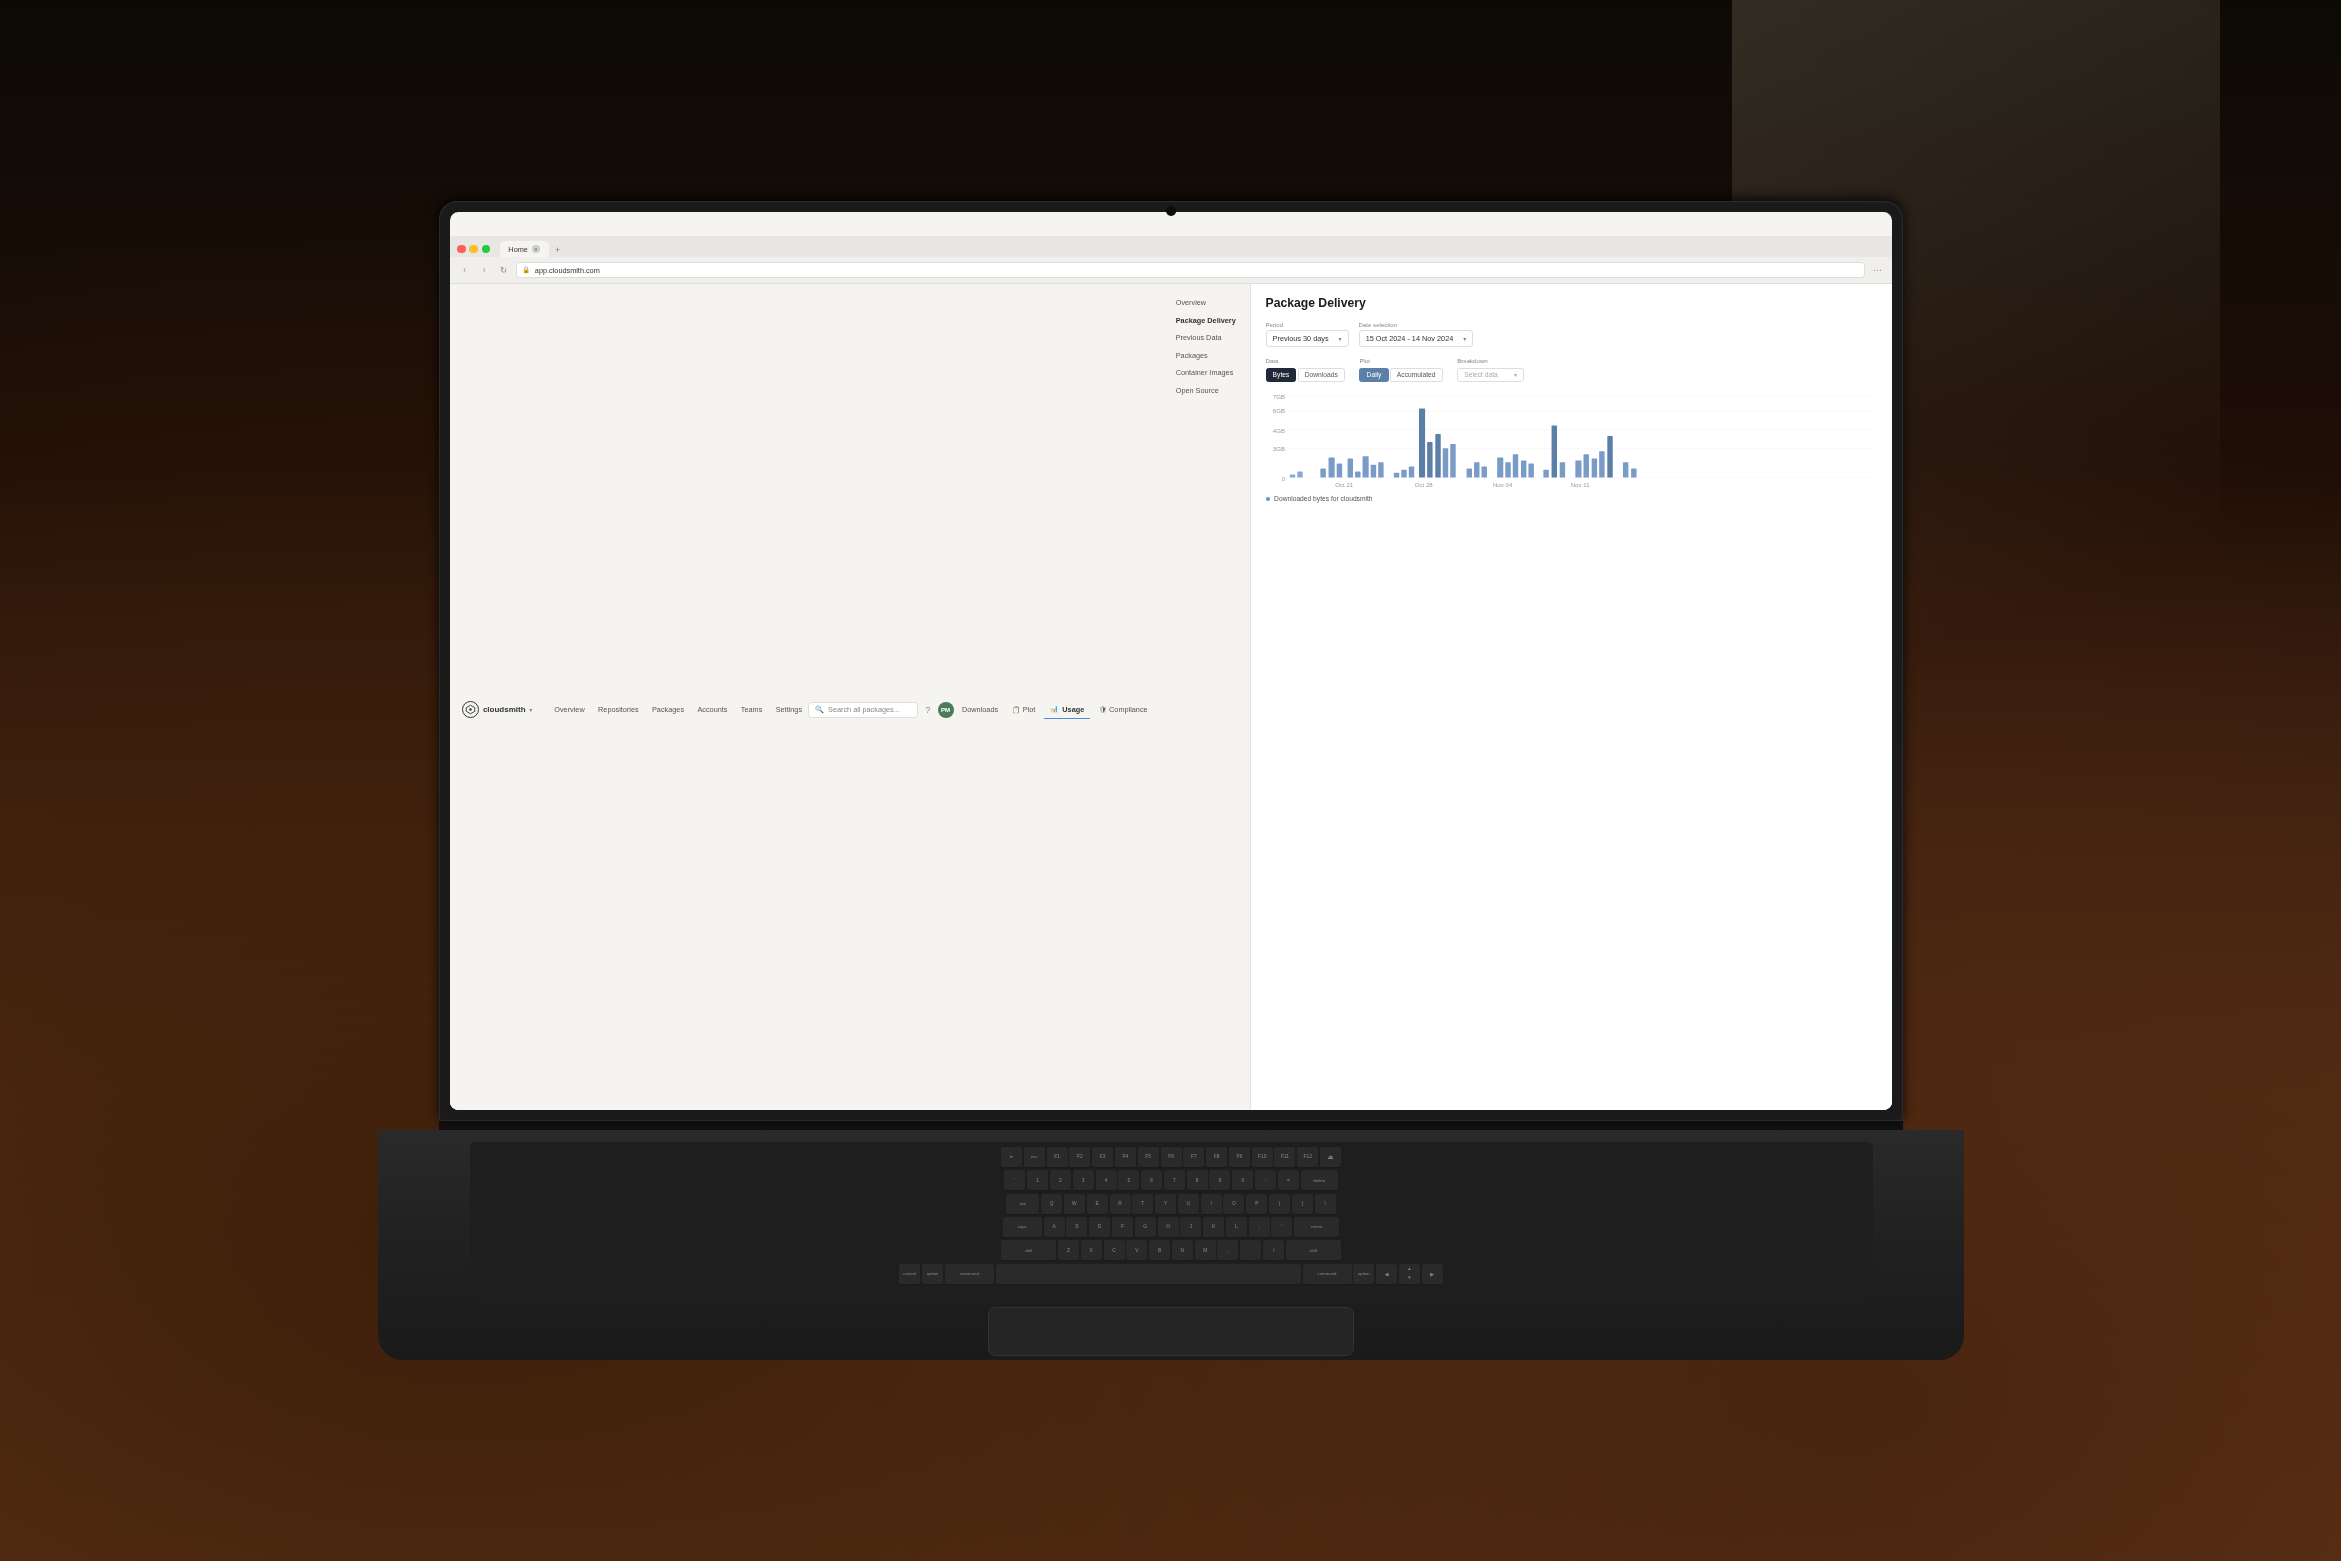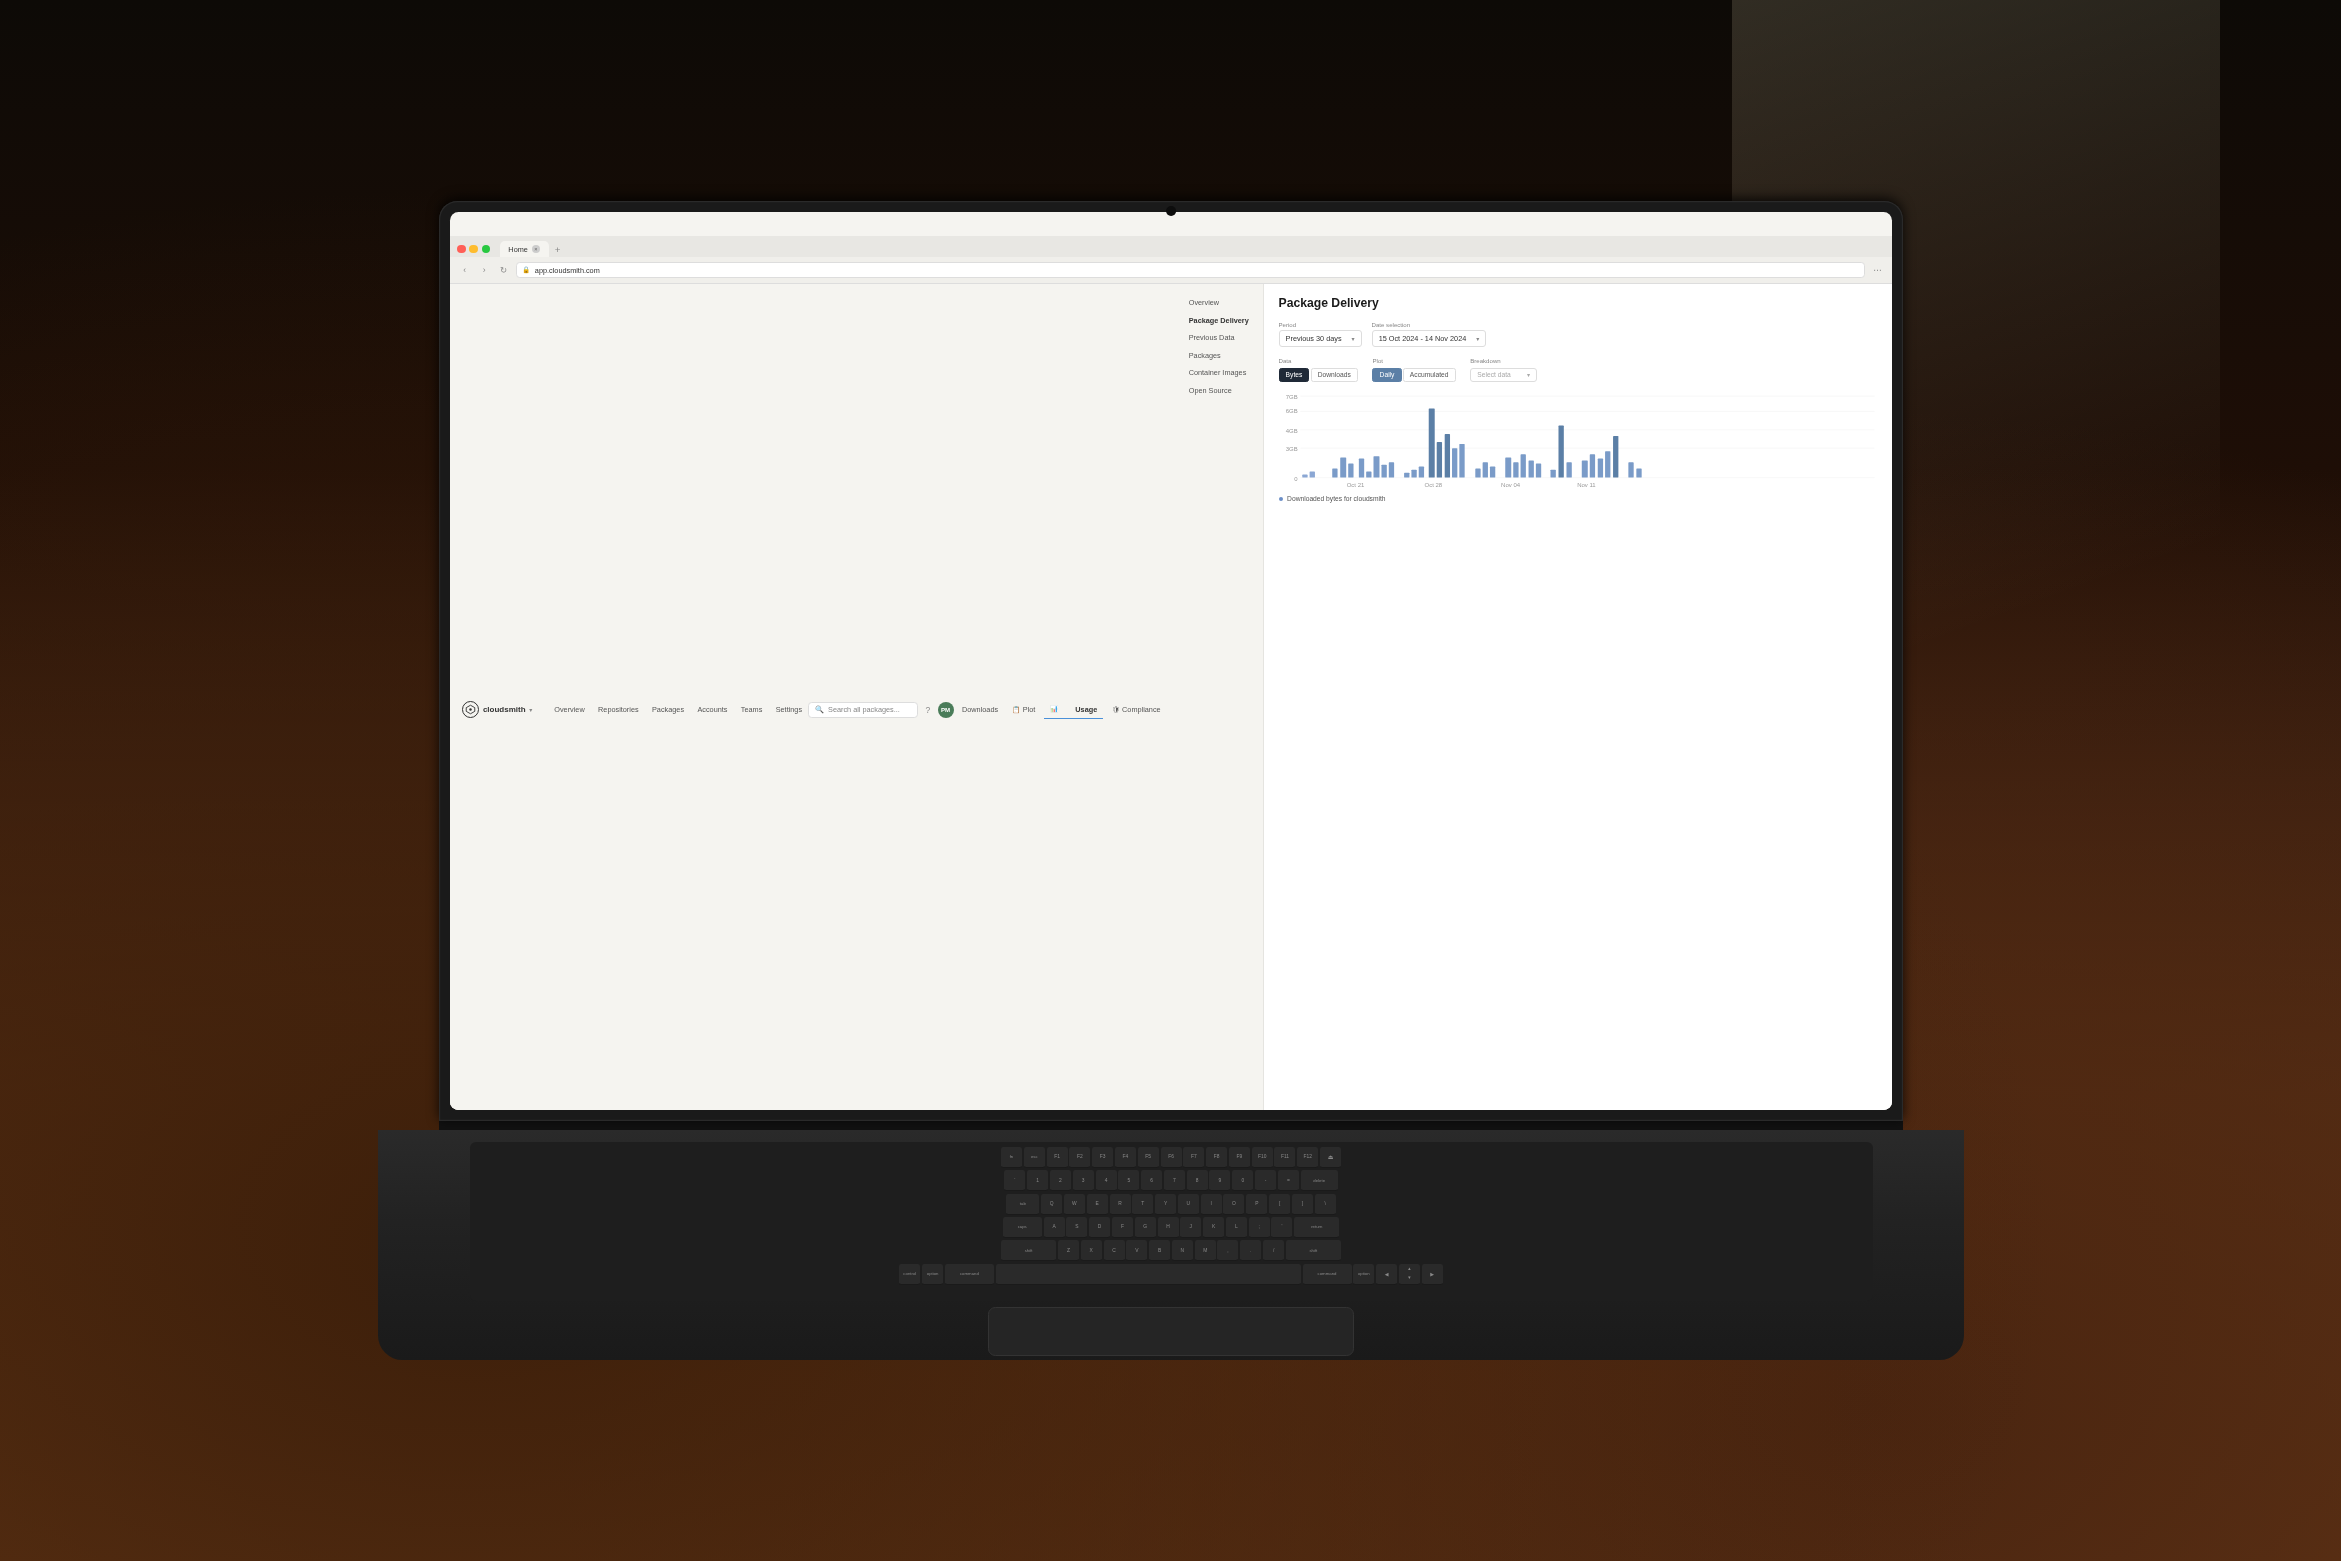--- a/index.html
+++ b/index.html
@@ -579,21 +579,21 @@
               <span>Search all packages...</span>
             </div>
             <div class="nav-btn" style="color:#888;font-size:8.5px;">?</div>
             <div class="avatar">PM</div>
 
             <div class="nav-right-item">Downloads</div>
             <div class="nav-right-item" style="display:flex;align-items:center;gap:1.8px;">
               <span style="font-size:6.7px;">📋</span>
               <span>Plot</span>
             </div>
-            <div class="nav-right-item active" style="display:flex;align-items:center;gap:17px;">
+            <div class="nav-right-item active" style="display:flex;align-items:center;gap:4px;">
               <span style="font-size:6.7px;">📊</span>
               <span>Usage</span>
             </div>
             <div class="nav-right-item" style="display:flex;align-items:center;gap:1.8px;">
               <span style="font-size:6.7px;">🛡</span>
               <span>Compliance</span>
             </div>
           </div>
         </div>
 

